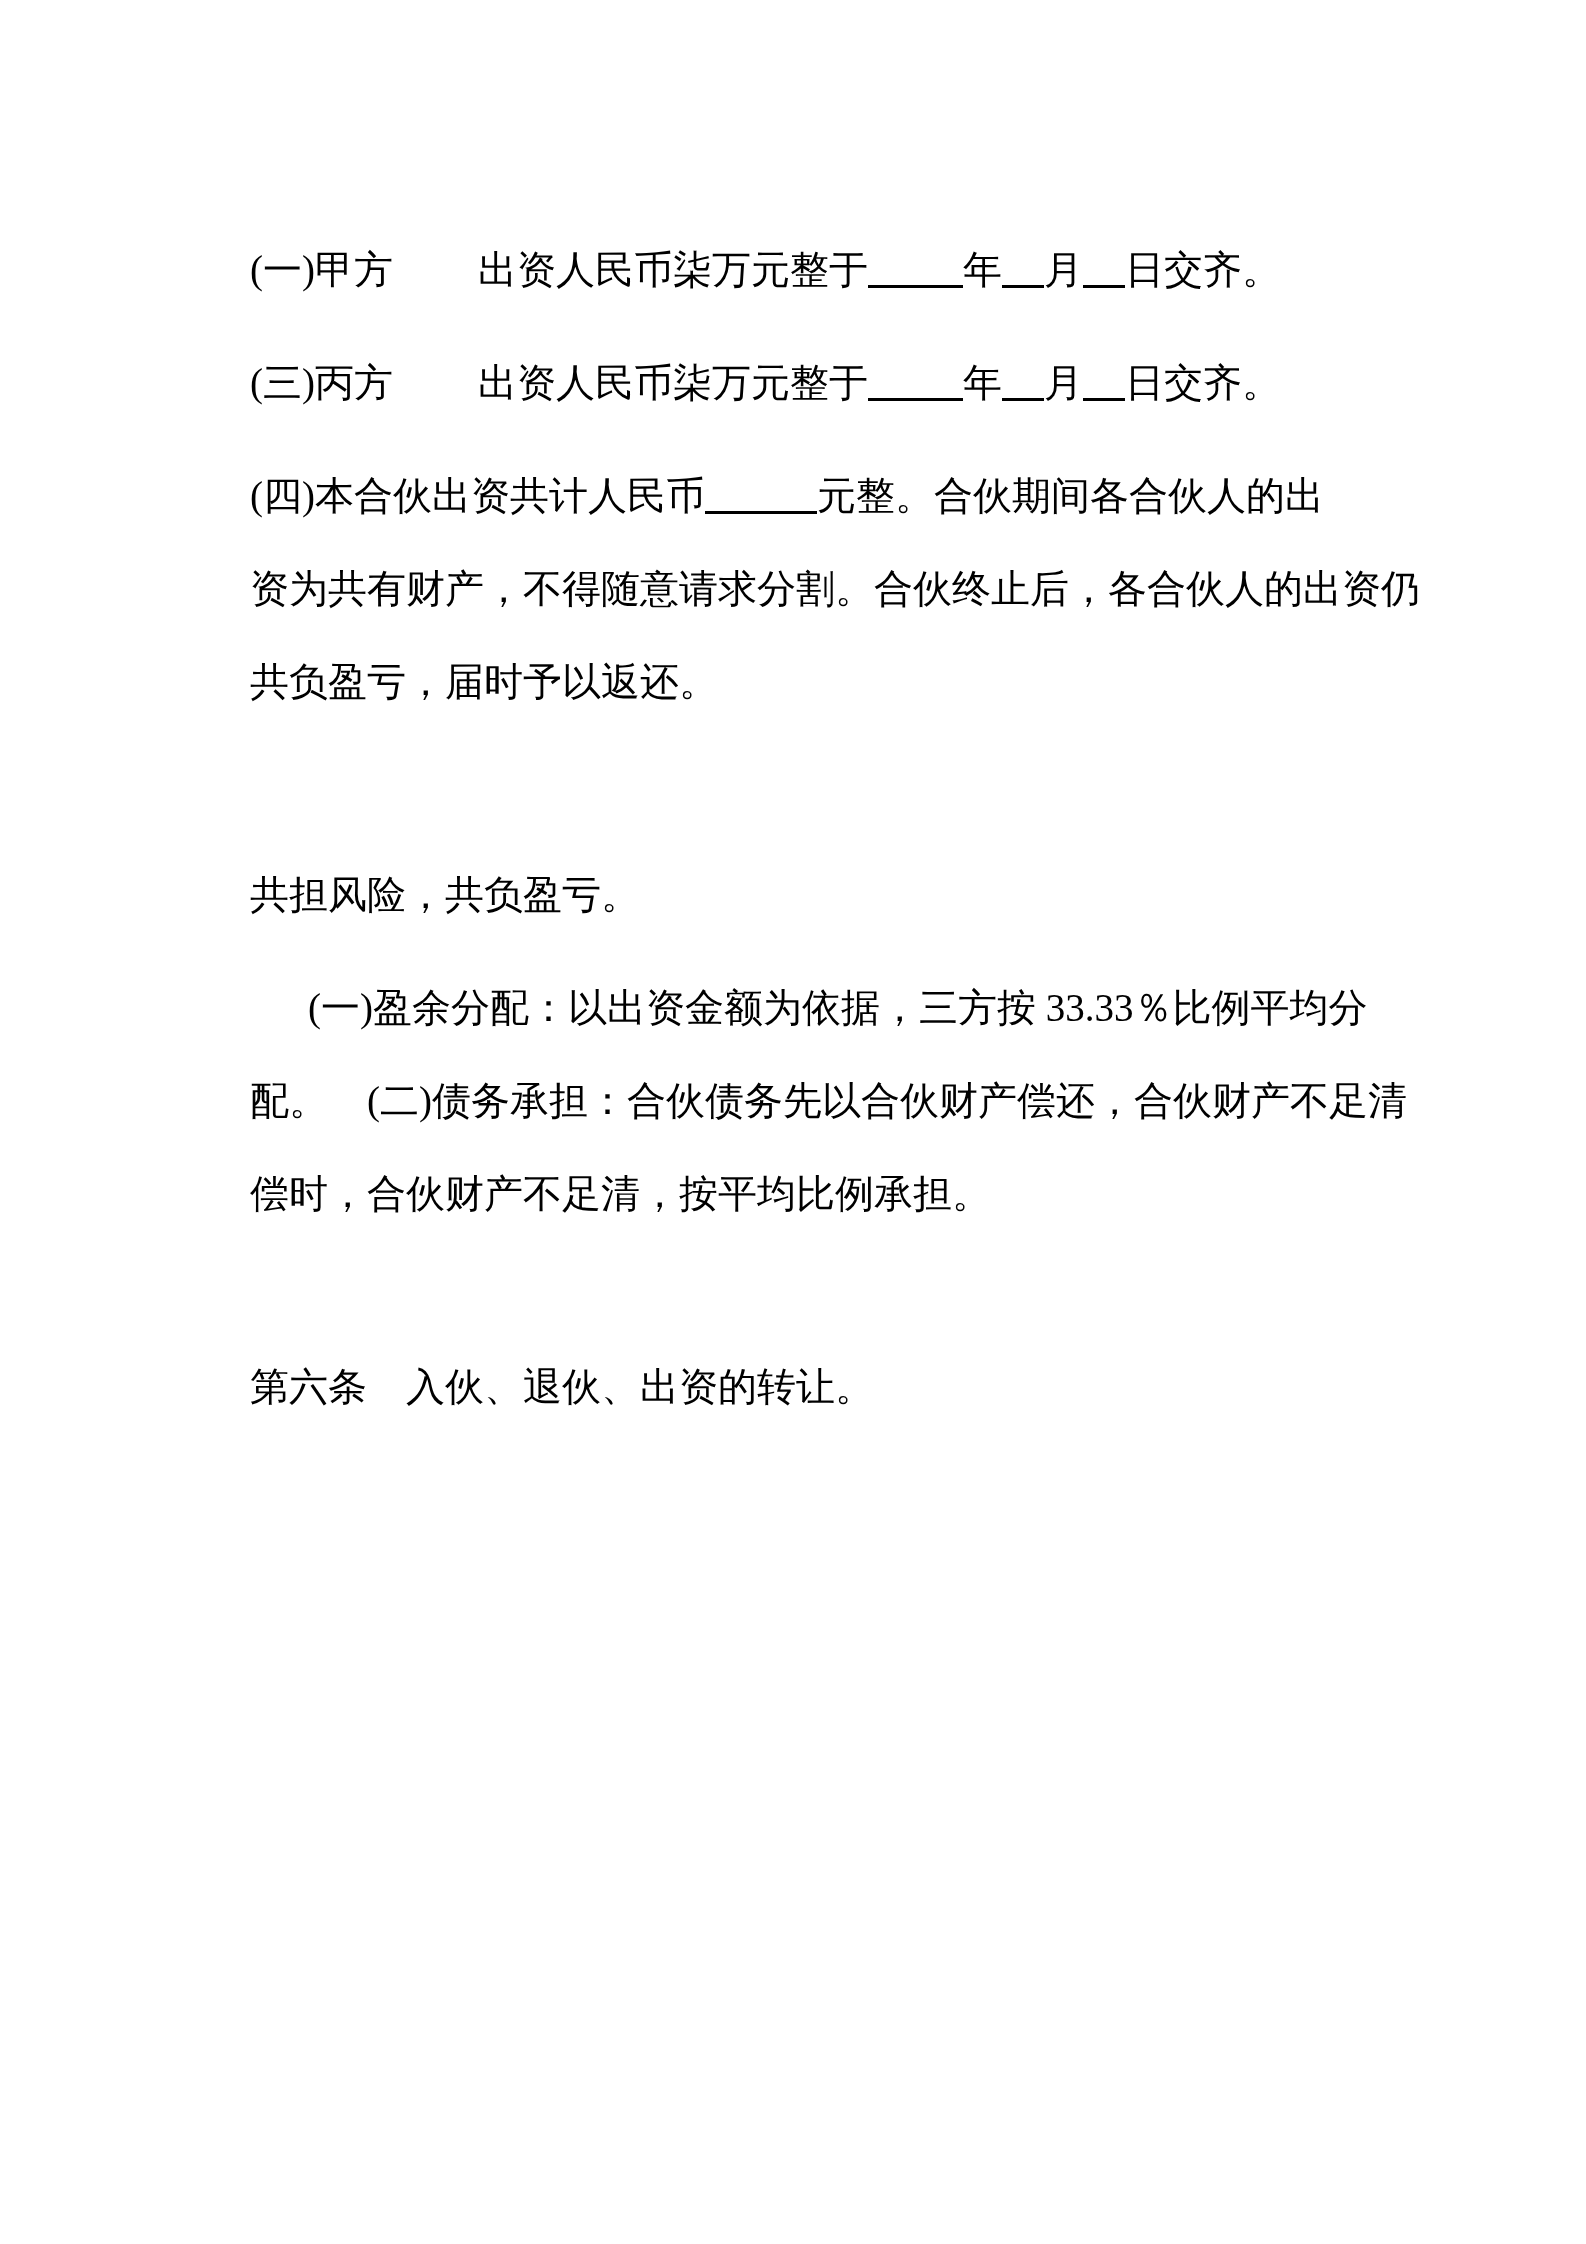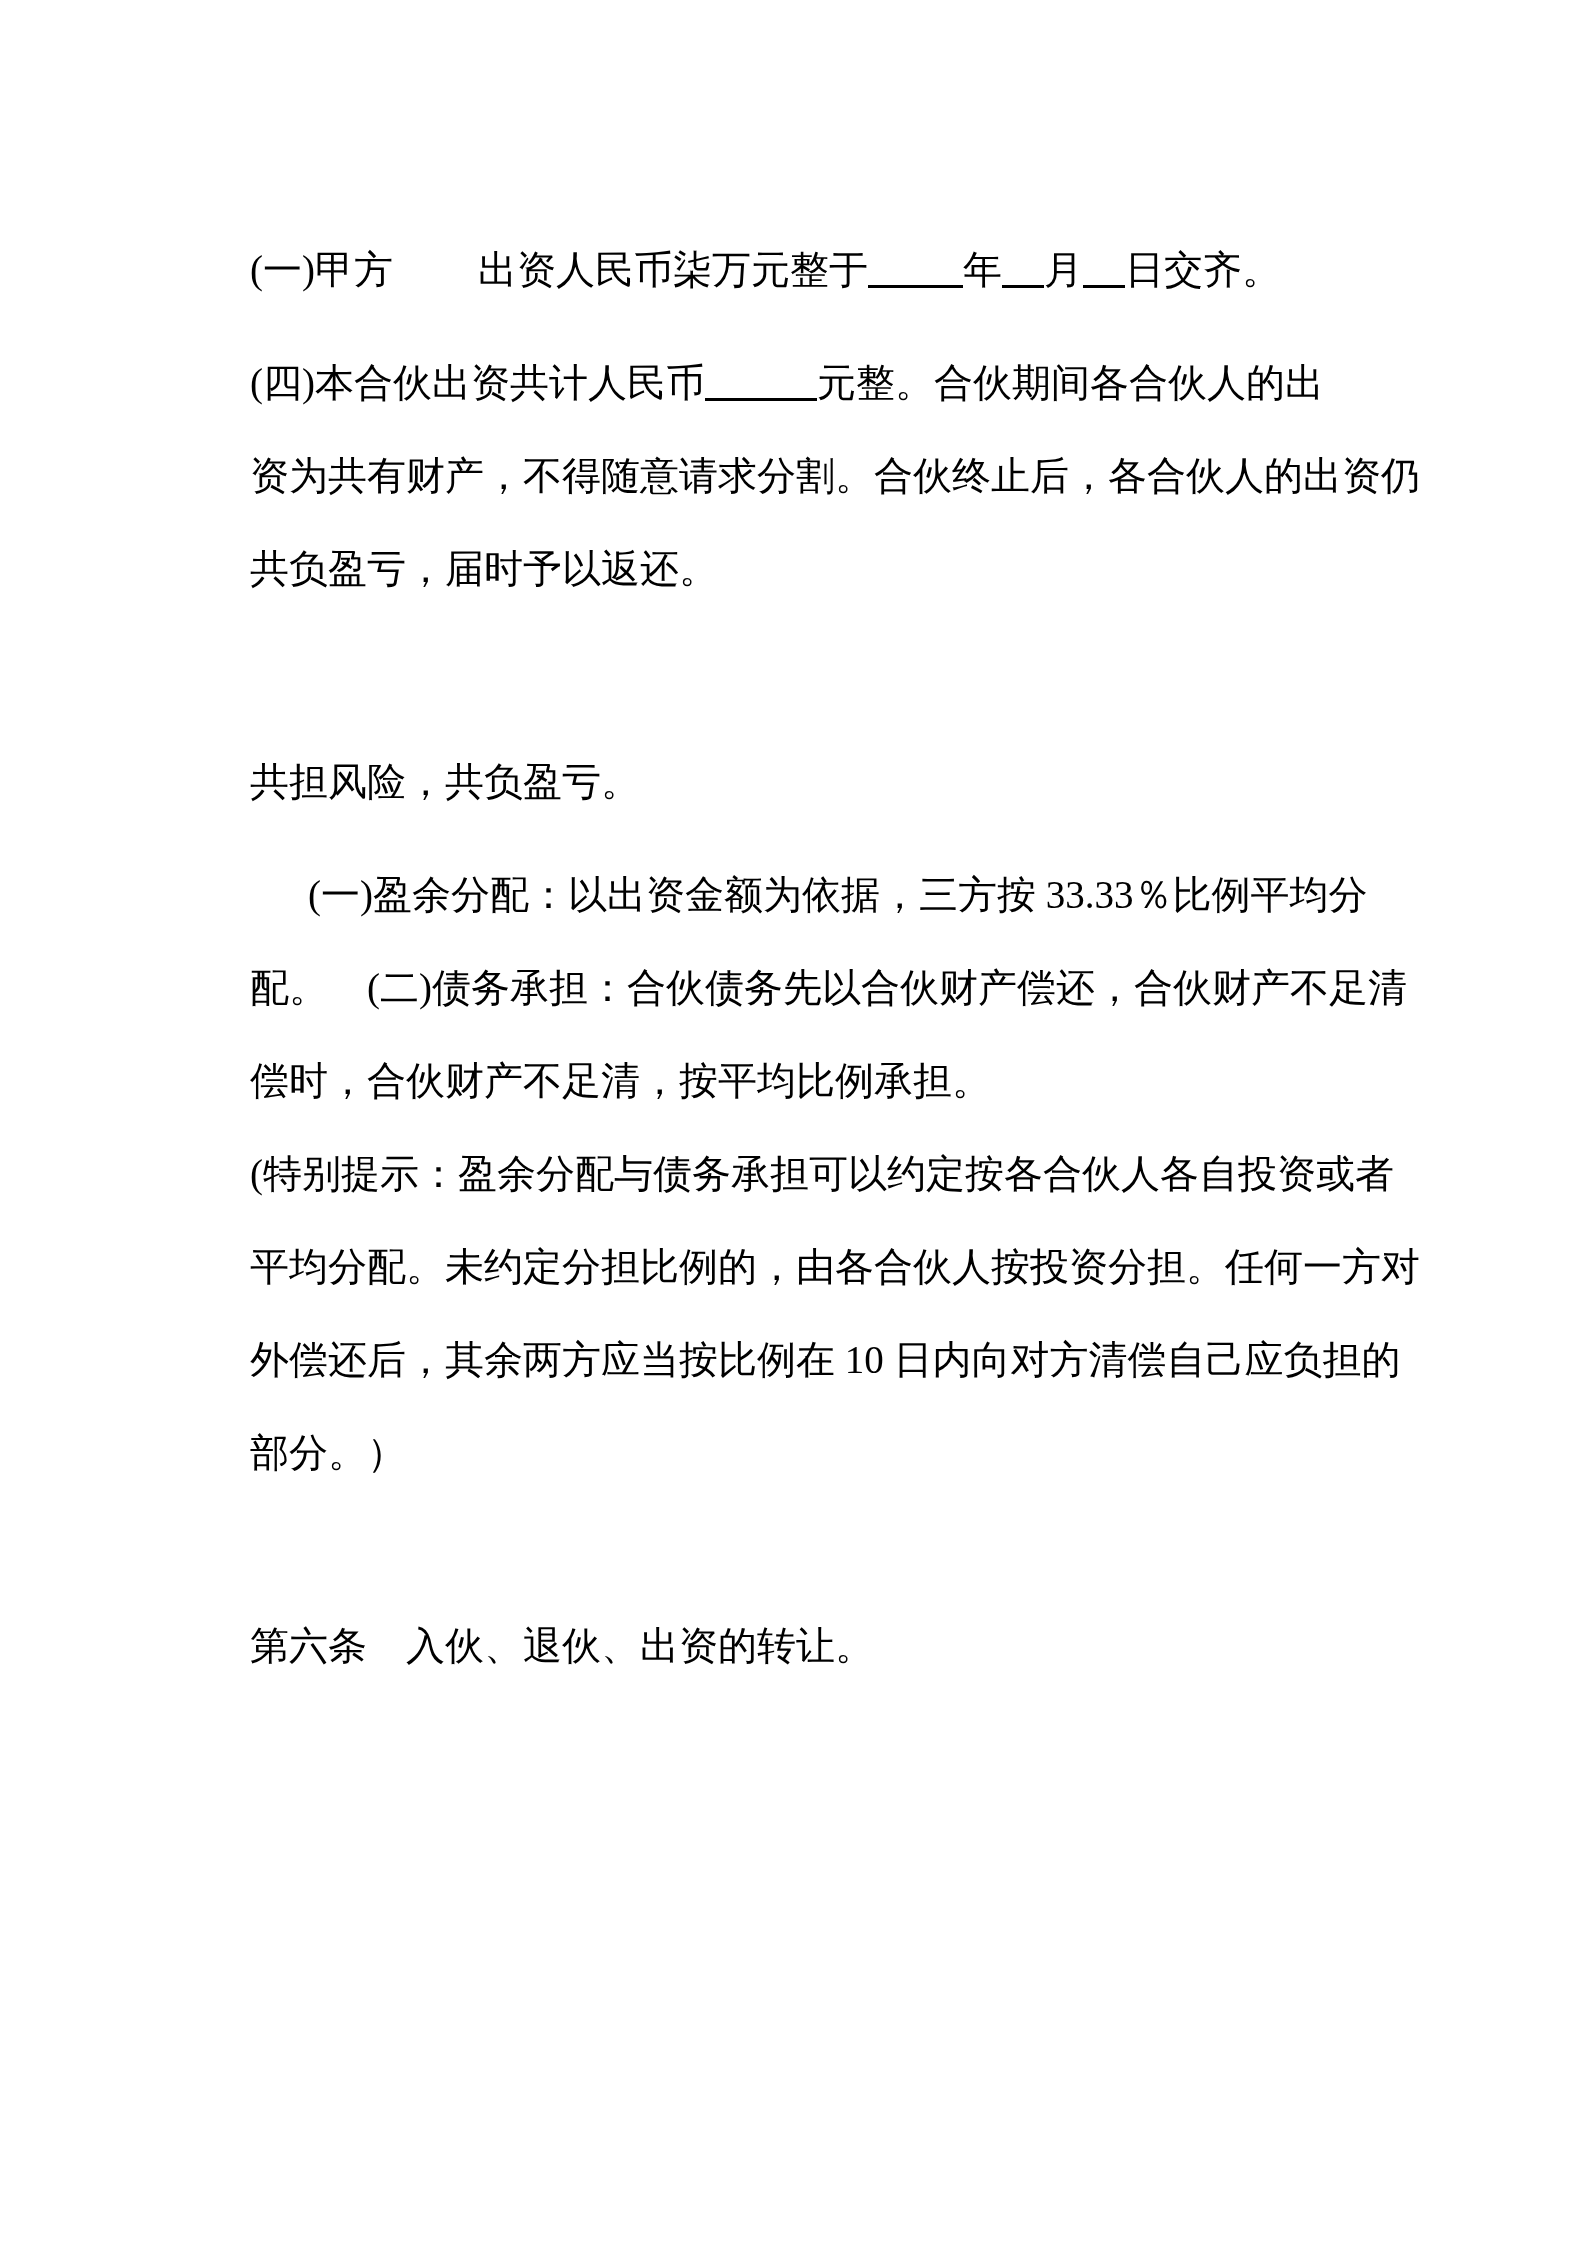--- a/index.html
+++ b/index.html
@@ -38,20 +38,23 @@
 </head>
 <body>
 
 <div class="page">
 
   <div class="para line">
     <span>(一)甲方</span><span class="tab-spacer"></span><span>出资人民币柒万元整于</span><span class="blank blank-year"></span><span>年</span><span class="blank blank-md"></span><span>月</span><span class="blank blank-md"></span><span>日交齐。</span>
   </div>
 
 
+  <div class="para line">
+    <span>(三)丙方</span><span class="tab-spacer"></span><span>出资人民币柒万元整于</span><span class="blank blank-year"></span><span>年</span><span class="blank blank-md"></span><span>月</span><span class="blank blank-md"></span><span>日交齐。</span>
+  </div>
 
   <div class="para tight">
     <div class="line">
       <span>(四)本合伙出资共计人民币</span><span class="blank blank-sum"></span><span>元整。合伙期间各合伙人的出</span>
     </div>
     <div class="line">资为共有财产，不得随意请求分割。合伙终止后，各合伙人的出资仍</div>
     <div class="line">共负盈亏，届时予以返还。</div>
   </div>
 
   <div class="spacer-lg"></div>
@@ -59,26 +62,20 @@
   <div class="para">
     <div class="line">共担风险，共负盈亏。</div>
   </div>
 
   <div class="para tight">
     <div class="line indent">(一)盈余分配：以出资金额为依据，三方按 33.33％比例平均分</div>
     <div class="line">配。　(二)债务承担：合伙债务先以合伙财产偿还，合伙财产不足清</div>
     <div class="line">偿时，合伙财产不足清，按平均比例承担。</div>
   </div>
 
-  <div class="para tight">
-    <div class="line">(特别提示：盈余分配与债务承担可以约定按各合伙人各自投资或者</div>
-    <div class="line">平均分配。未约定分担比例的，由各合伙人按投资分担。任何一方对</div>
-    <div class="line">外偿还后，其余两方应当按比例在 10 日内向对方清偿自己应负担的</div>
-    <div class="line">部分。）</div>
-  </div>
 
   <div class="spacer-md"></div>
 
   <div class="para">
     <div class="line">第六条　入伙、退伙、出资的转让。</div>
   </div>
 
 </div>
 
 </body></html>

